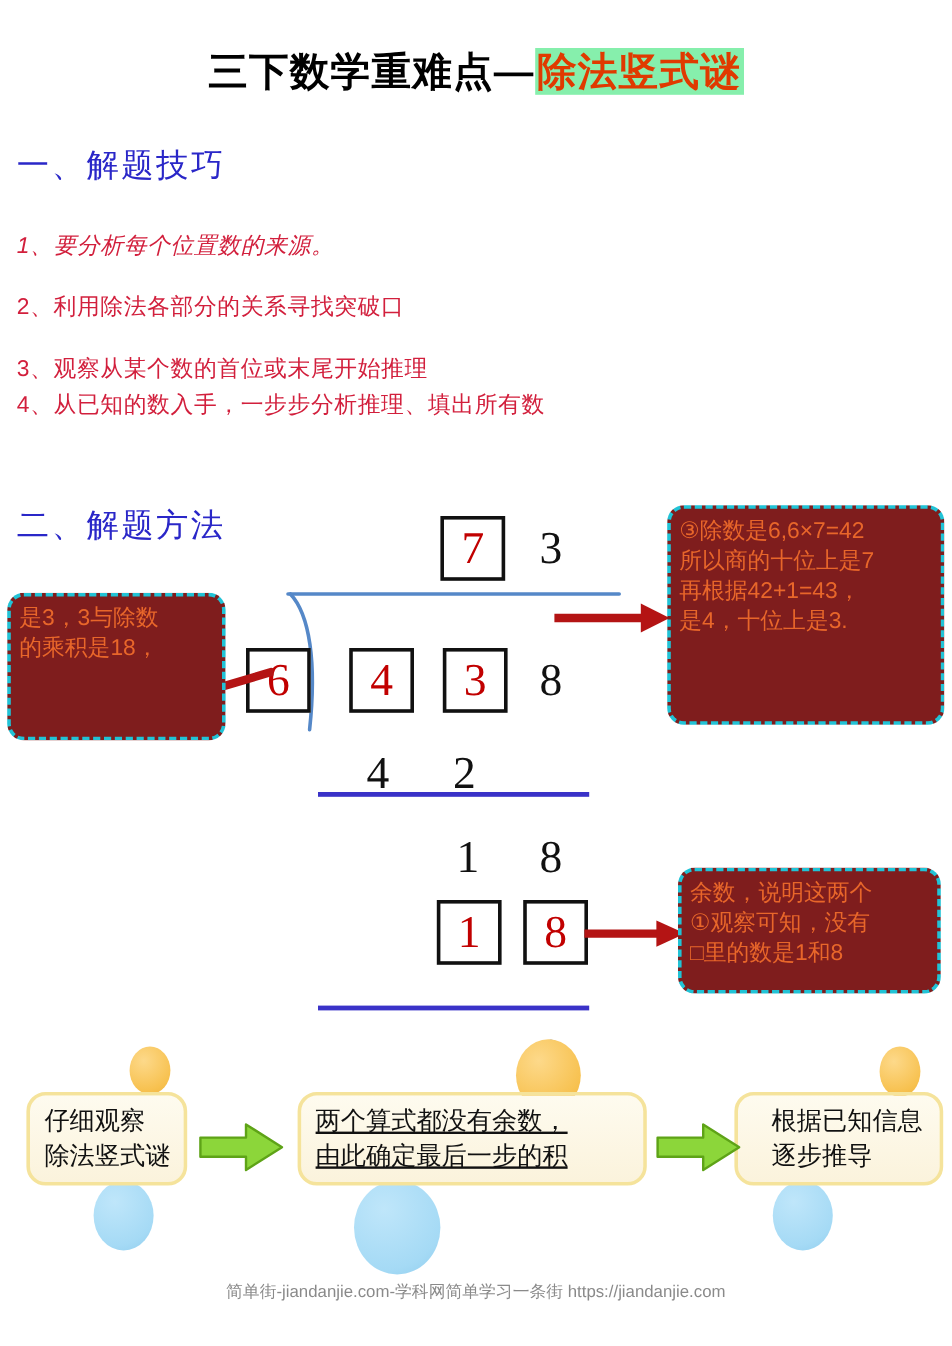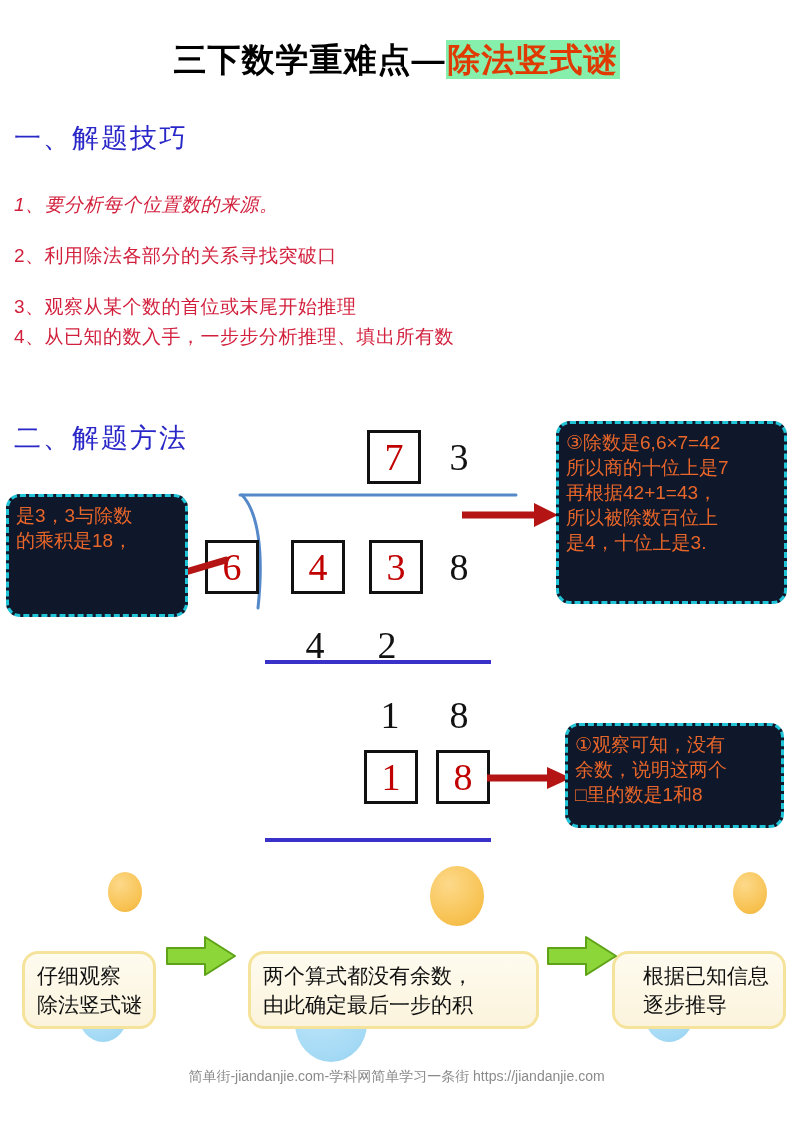--- a/index.html
+++ b/index.html
@@ -109,21 +109,21 @@
     width: 300px;
     height: 125px;
     overflow: visible;
   }
 
   
   .callout {
     position: absolute;
     border: 3px dashed #21C3D6;
     border-radius: 14px;
-    background: #0f172a;
+    background: #7f1d1d;
     color: #E8662A;
     font-size: 19px;
     line-height: 25px;
     padding: 6px 7px;
     box-sizing: border-box;
     letter-spacing: 0px;
   }
   #callout-left   { left: 6px;   top: 494px; width: 182px; height: 123px; }
   #callout-right1 { left: 556px; top: 421px; width: 231px; height: 183px; }
   #callout-right2 { left: 565px; top: 723px; width: 219px; height: 105px; }
@@ -148,21 +148,20 @@
     color: #111111;
     font-size: 21px;
     line-height: 29px;
     display: flex;
     flex-direction: column;
     justify-content: center;
     padding-left: 12px;
     box-sizing: border-box;
     white-space: nowrap;
     z-index: 3;
-    margin-top: 41px;
   }
   .ell-orange {
     position: absolute;
     background: radial-gradient(circle at 35% 30%, #FDD98A 0%, #F7C14F 70%, #EDB23C 100%);
     border-radius: 50%;
     z-index: 1;
   }
   .ell-blue {
     position: absolute;
     background: radial-gradient(circle at 35% 30%, #BFE6FA 0%, #A5DAF5 70%, #8FCDEE 100%);
@@ -247,27 +246,26 @@
 
 <div class="callout" id="callout-left">
   <div>是3，3与除数</div>
   <div>的乘积是18，</div>
 </div>
 
 <div class="callout" id="callout-right1">
   <div>③除数是6,6×7=42</div>
   <div>所以商的十位上是7</div>
   <div>再根据42+1=43，</div>
-  <div>所以被除数百位上</div>
   <div>是4，十位上是3.</div>
 </div>
 
 <div class="callout" id="callout-right2">
+  <div>余数，说明这两个</div>
   <div>①观察可知，没有</div>
-  <div>余数，说明这两个</div>
   <div>□里的数是1和8</div>
 </div>
 
 <div id="flow">
 
   <div class="flow-item">
     <div class="ell-orange" style="left:108px; top:0px;  width:34px; height:40px;"></div>
     <div class="ell-blue" style="left:78px;  top:112px; width:50px; height:58px;"></div>
     <div class="flow-box" style="left:22px; top:38px; width:134px; height:78px;">
       <span>仔细观察</span>
@@ -275,21 +273,21 @@
     </div>
   </div>
 
   <svg class="garrow" style="left:165px; top:62px; width:72px; height:44px;" viewBox="0 0 72 44">
     <polygon points="2,14 40,14 40,3 70,22 40,41 40,30 2,30" fill="#8CD63A" stroke="#5EA317" stroke-width="2" stroke-linejoin="round"></polygon>
   </svg>
 
   <div class="flow-item">
     <div class="ell-orange" style="left:430px; top:-6px; width:54px; height:60px;"></div>
     <div class="ell-blue" style="left:295px; top:112px; width:72px; height:78px;"></div>
-    <div class="flow-box" style="left:248px; top:38px; width:291px; height:78px;">
+    <div class="flow-box" style="left:248px; top:38px; width:291px; height:78px;text-decoration:underline;">
       <span>两个算式都没有余数，</span>
       <span>由此确定最后一步的积</span>
     </div>
   </div>
 
   <svg class="garrow" style="left:546px; top:62px; width:72px; height:44px;" viewBox="0 0 72 44">
     <polygon points="2,14 40,14 40,3 70,22 40,41 40,30 2,30" fill="#8CD63A" stroke="#5EA317" stroke-width="2" stroke-linejoin="round"></polygon>
   </svg>
 
   <div class="flow-item">

